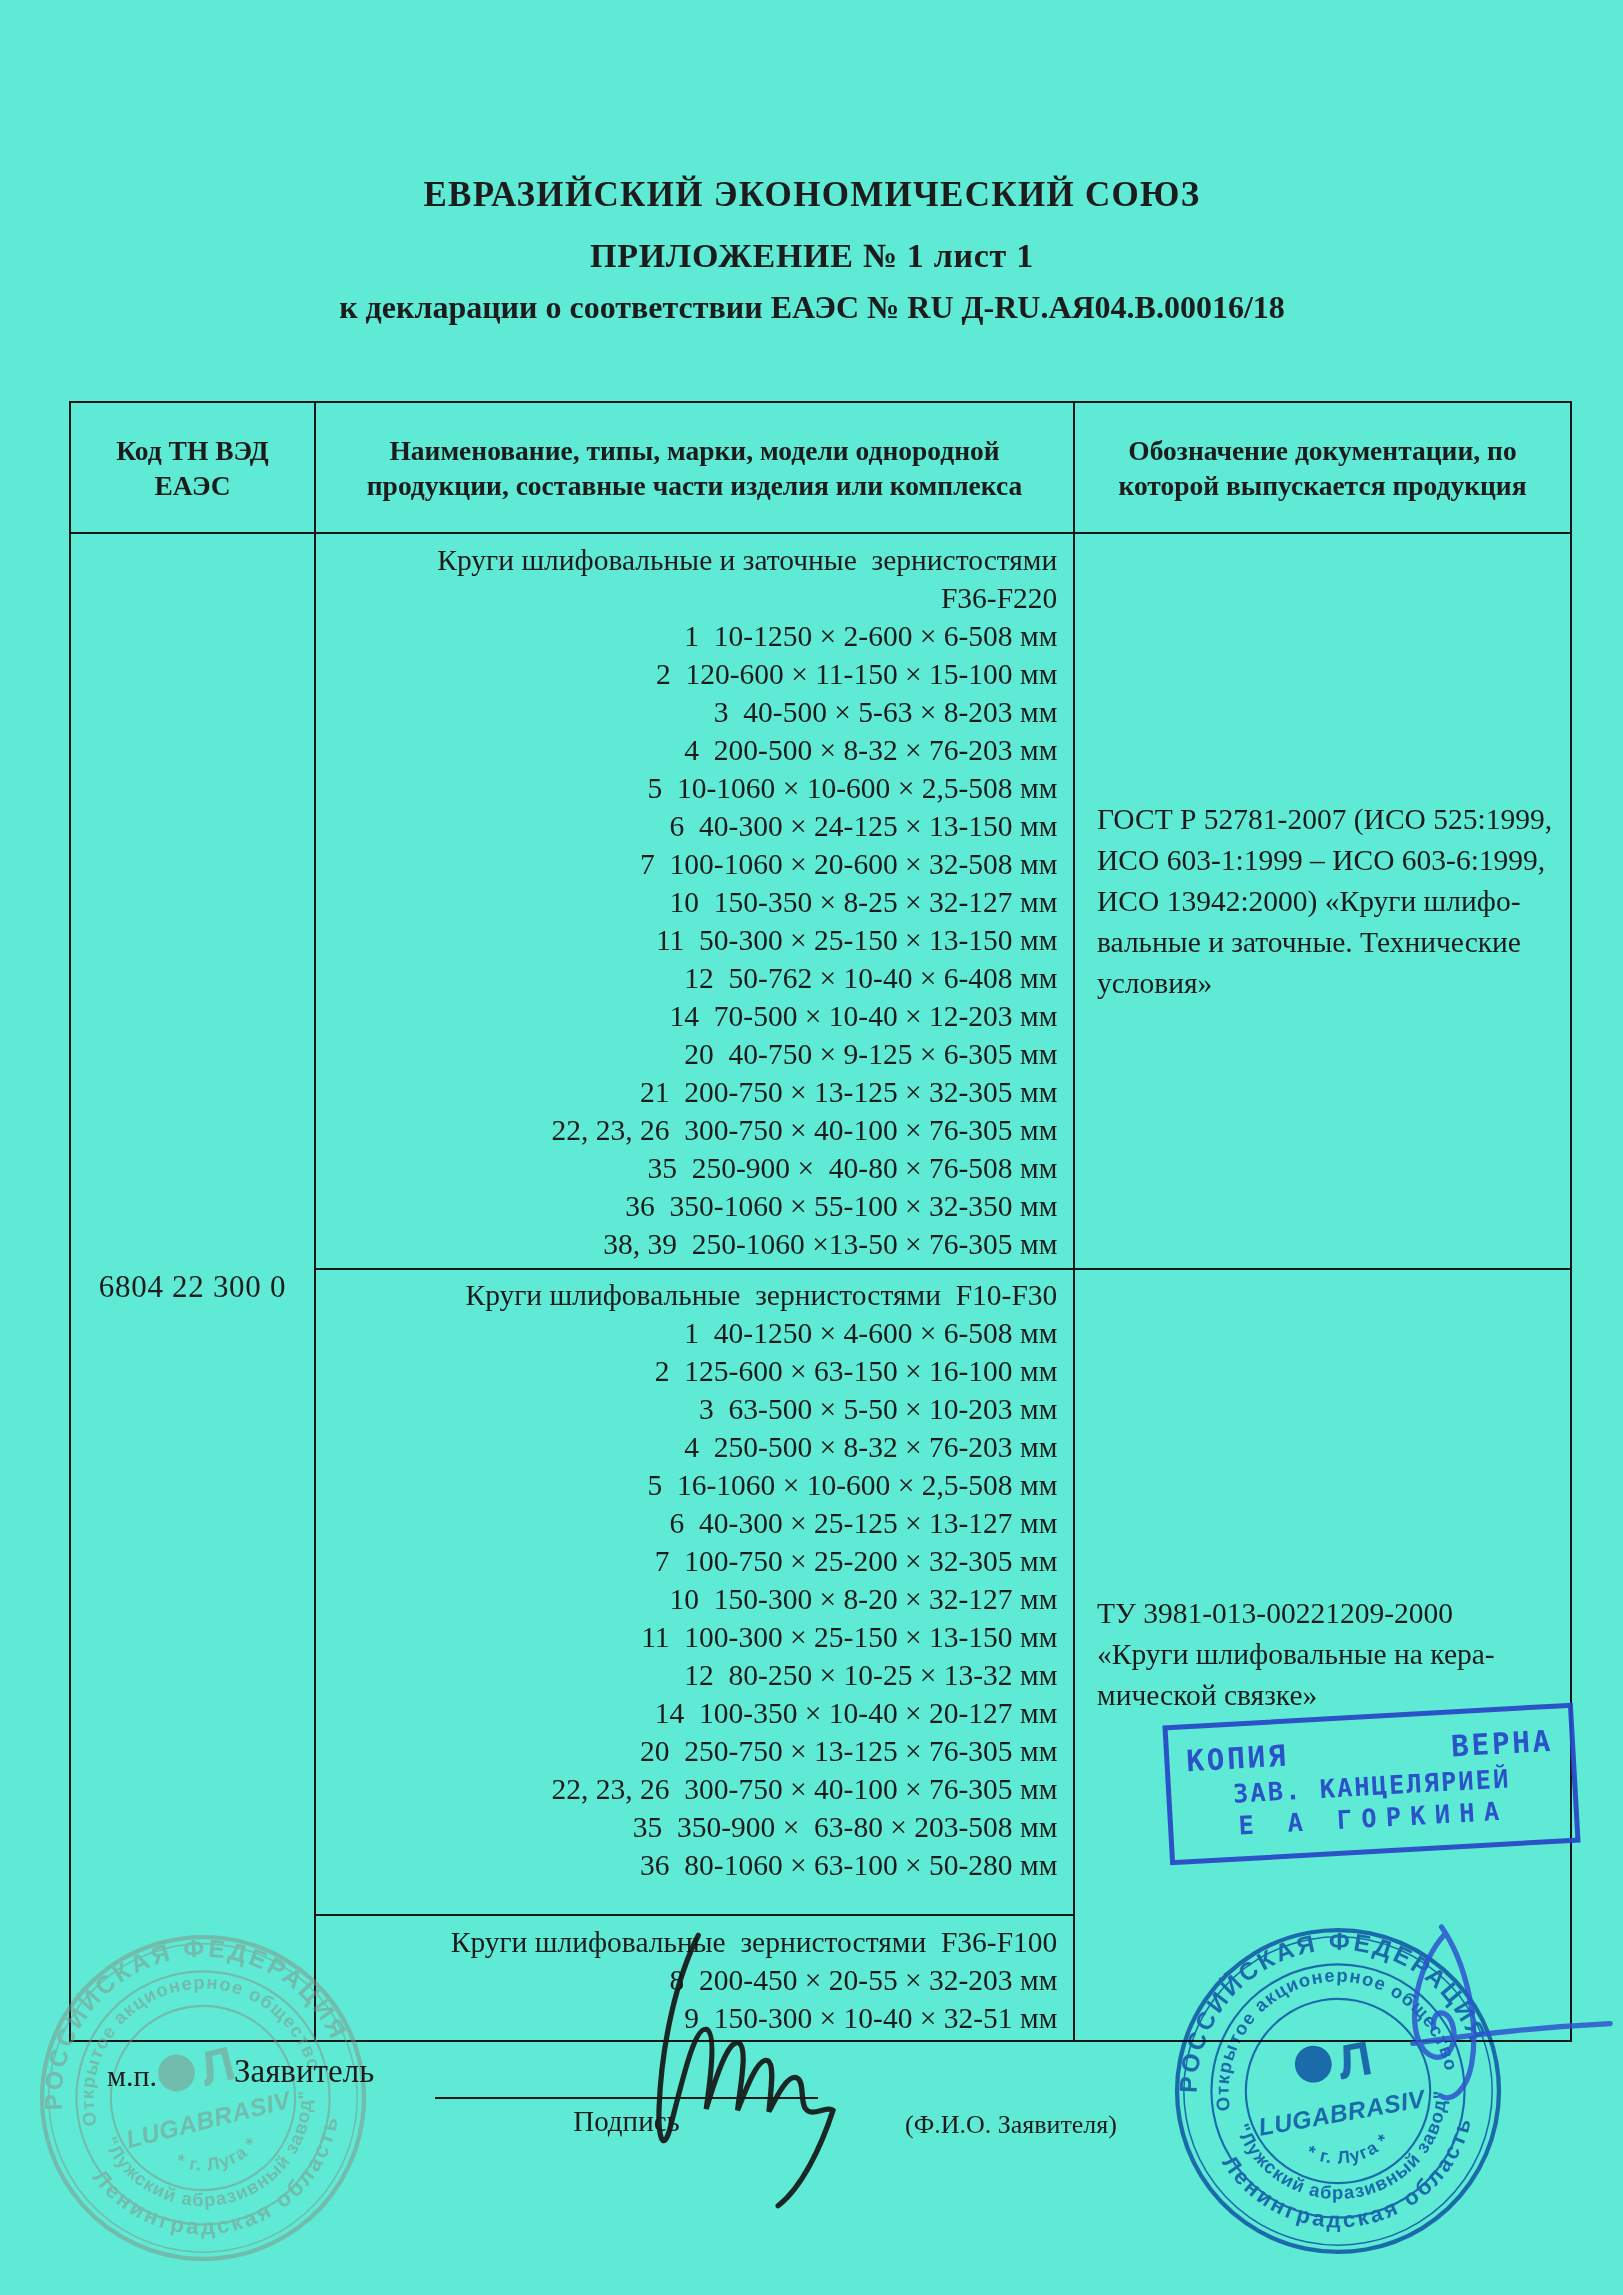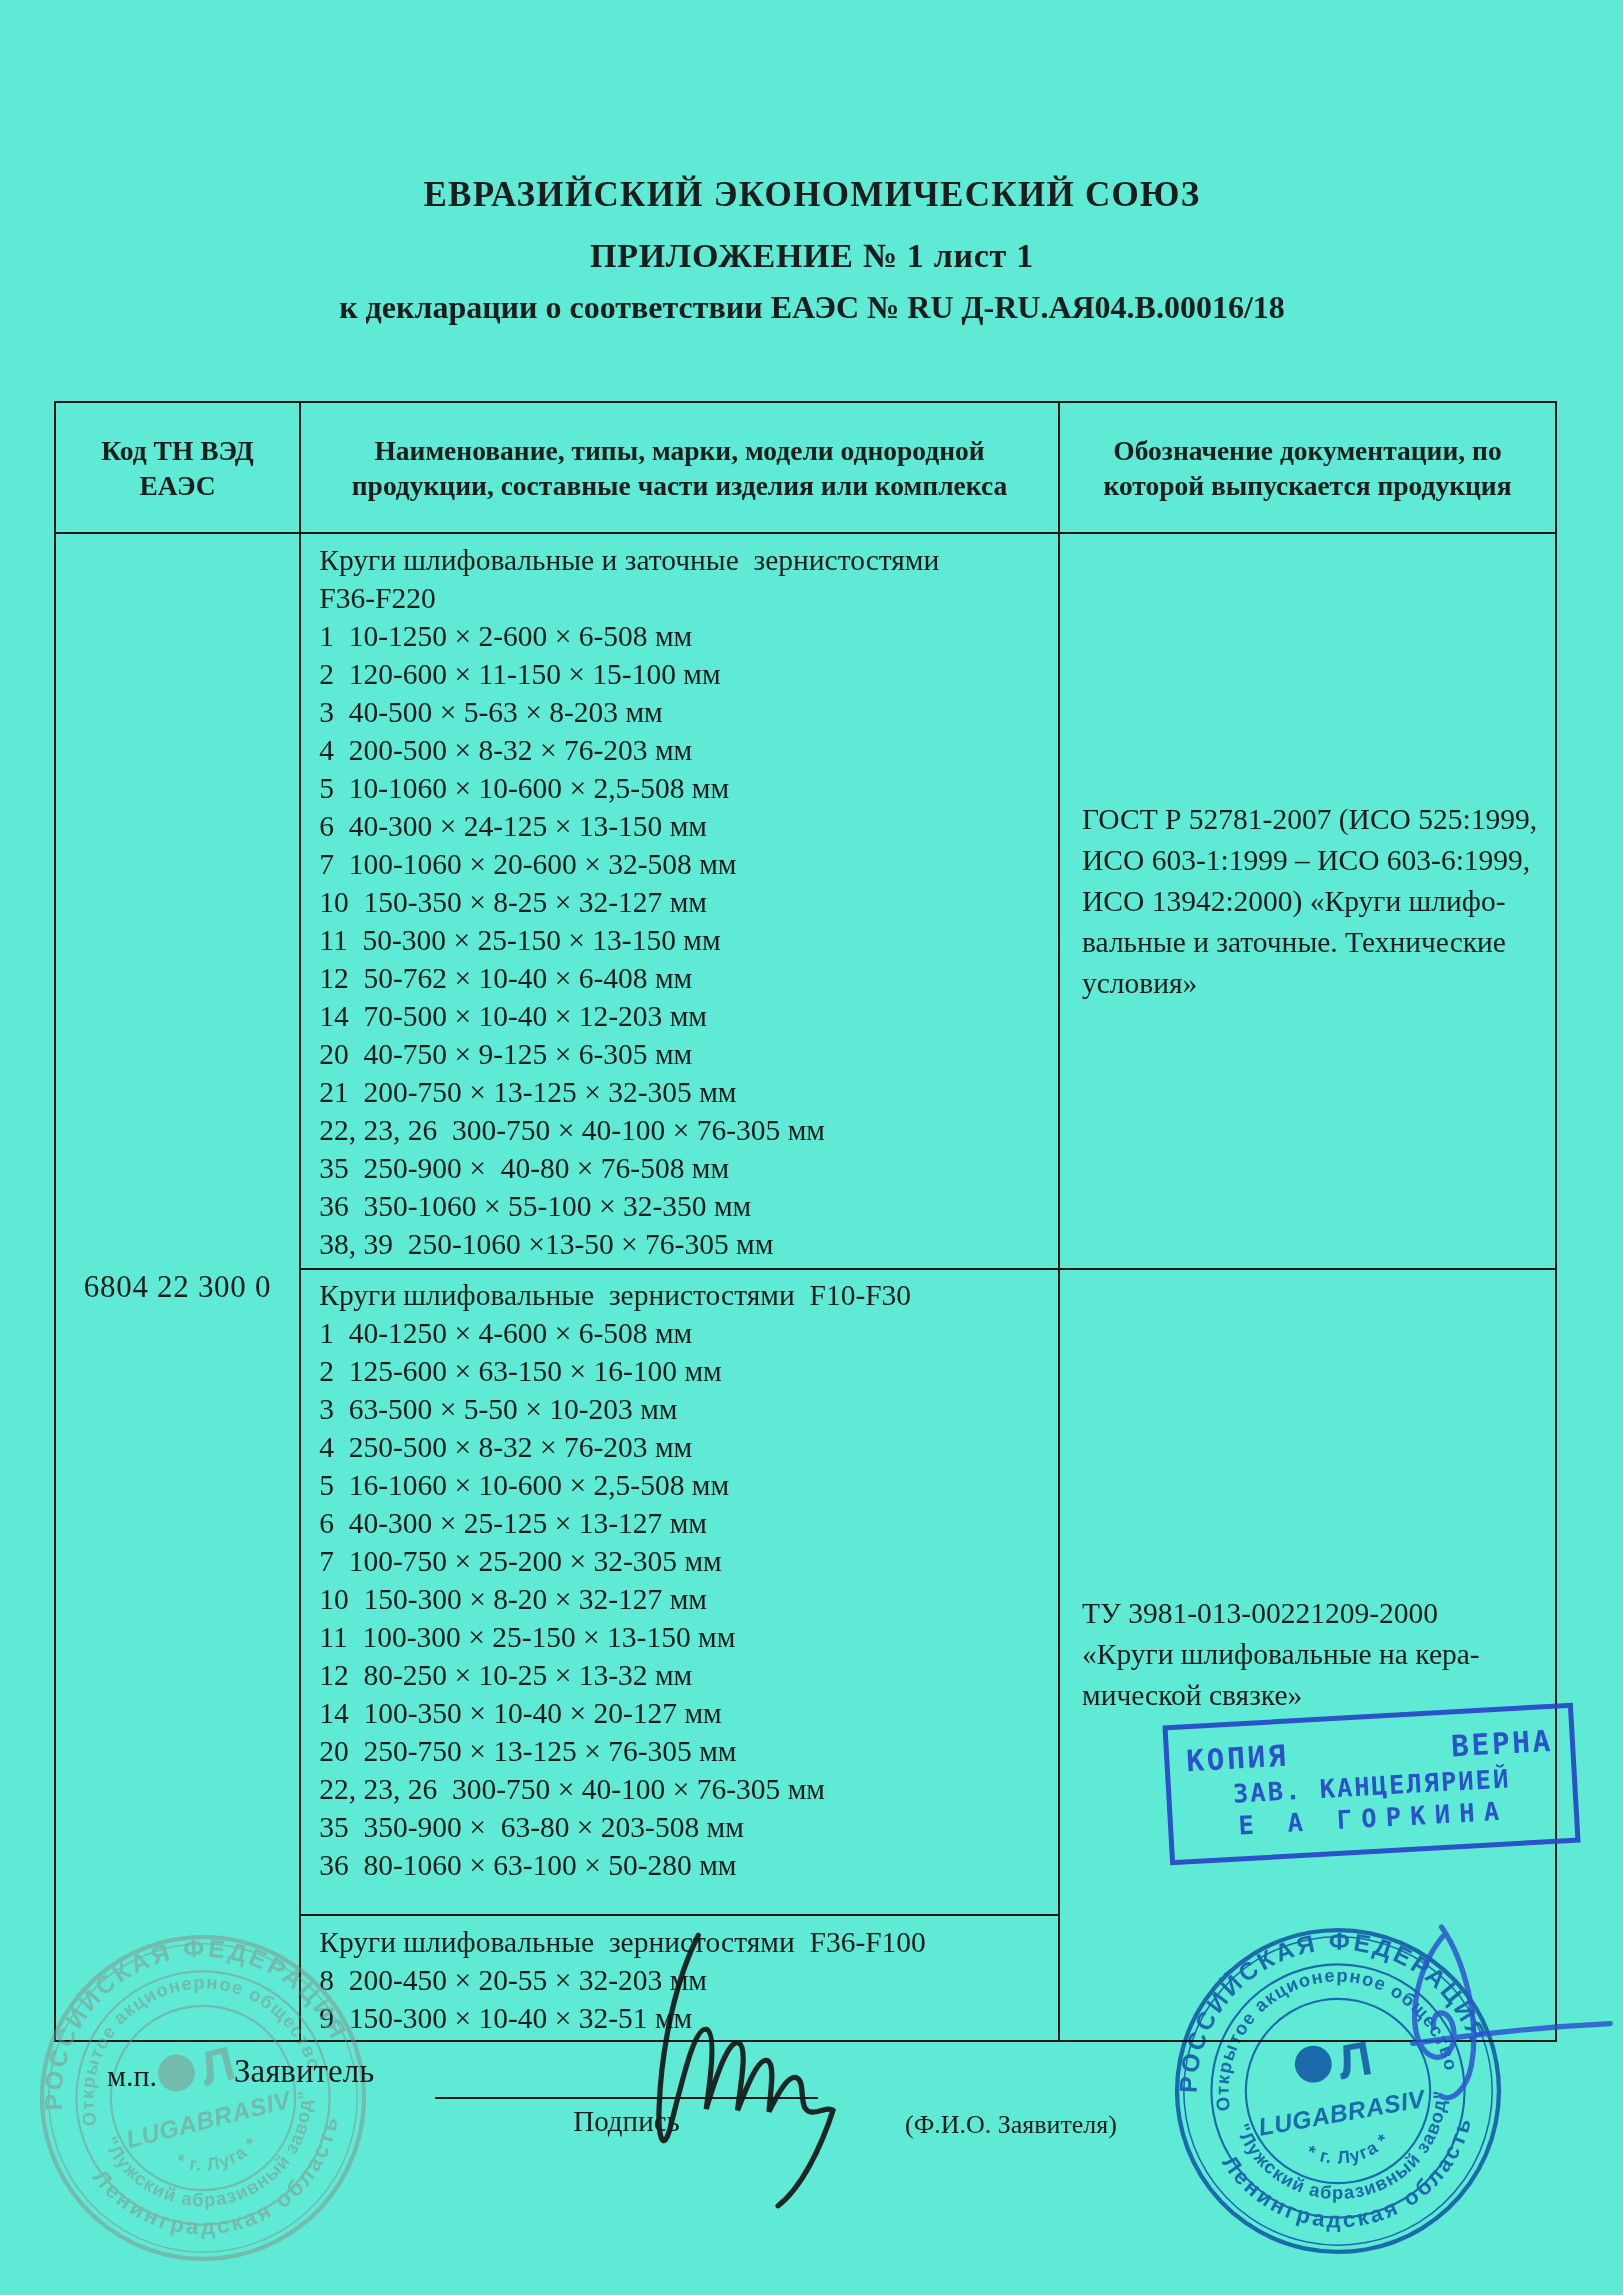--- a/index.html
+++ b/index.html
@@ -8,29 +8,29 @@
     font-family:"Liberation Serif","DejaVu Serif",serif;color:#1c1c1c;overflow:hidden;
   }
   
   .titles{position:absolute;left:92px;top:175px;width:1440px;text-align:center;}
   .title-1{font-size:35px;font-weight:bold;letter-spacing:1.3px;}
   .title-2{font-size:34px;font-weight:bold;margin-top:22px;letter-spacing:0.7px;}
   .title-3{font-size:32px;font-weight:bold;margin-top:14.4px;}
   .caption{position:absolute;left:69px;top:357px;width:1502px;text-align:center;font-size:28px;}
   
   table.doc-table{
-    position:absolute;left:54px;top:401px;width:1502px;
+    position:absolute;left:69px;top:401px;width:1502px;
     border-collapse:collapse;table-layout:fixed;
   }
   .doc-table col.c1{width:245px}.doc-table col.c2{width:759px}.doc-table col.c3{width:497px}
   .doc-table th,.doc-table td{border:2px solid #181818;vertical-align:top;padding:0;}
   .doc-table th{font-size:27.5px;font-weight:bold;text-align:center;vertical-align:middle;
     height:119px;line-height:35px;padding:5.2px 19.6px;}
   td.code-cell{vertical-align:middle;text-align:center;font-size:31px;letter-spacing:0.7px;}
-  td.prod-cell{padding:6.5px 15.7px 0 18.3px;font-size:29.5px;line-height:38px;}
+  td.prod-cell{padding:6.5px 15.7px 0 18.3px;font-size:29.5px;line-height:38px;text-align:right;}
   td.prod-cell .line{white-space:pre-wrap;}
   td.r1{height:727px}td.r2{height:638px}td.r3{height:117px}
   td.doc-cell{vertical-align:middle;padding:6.5px 17px 6.5px 22px;font-size:29.5px;line-height:41px;}
   
   .abs{position:absolute;}
   .mp-label{left:107px;top:2059px;font-size:30px;}
   .applicant-label{left:234px;top:2053px;font-size:33px;}
   .sign-line{left:435px;top:2097px;width:383px;border-top:2.6px solid #1a1a1a;height:0;}
   .sign-caption{left:435px;top:2105px;width:383px;text-align:center;font-size:29px;}
   .fio-name{left:905px;top:2055px;width:419px;text-align:center;font-size:31px;

